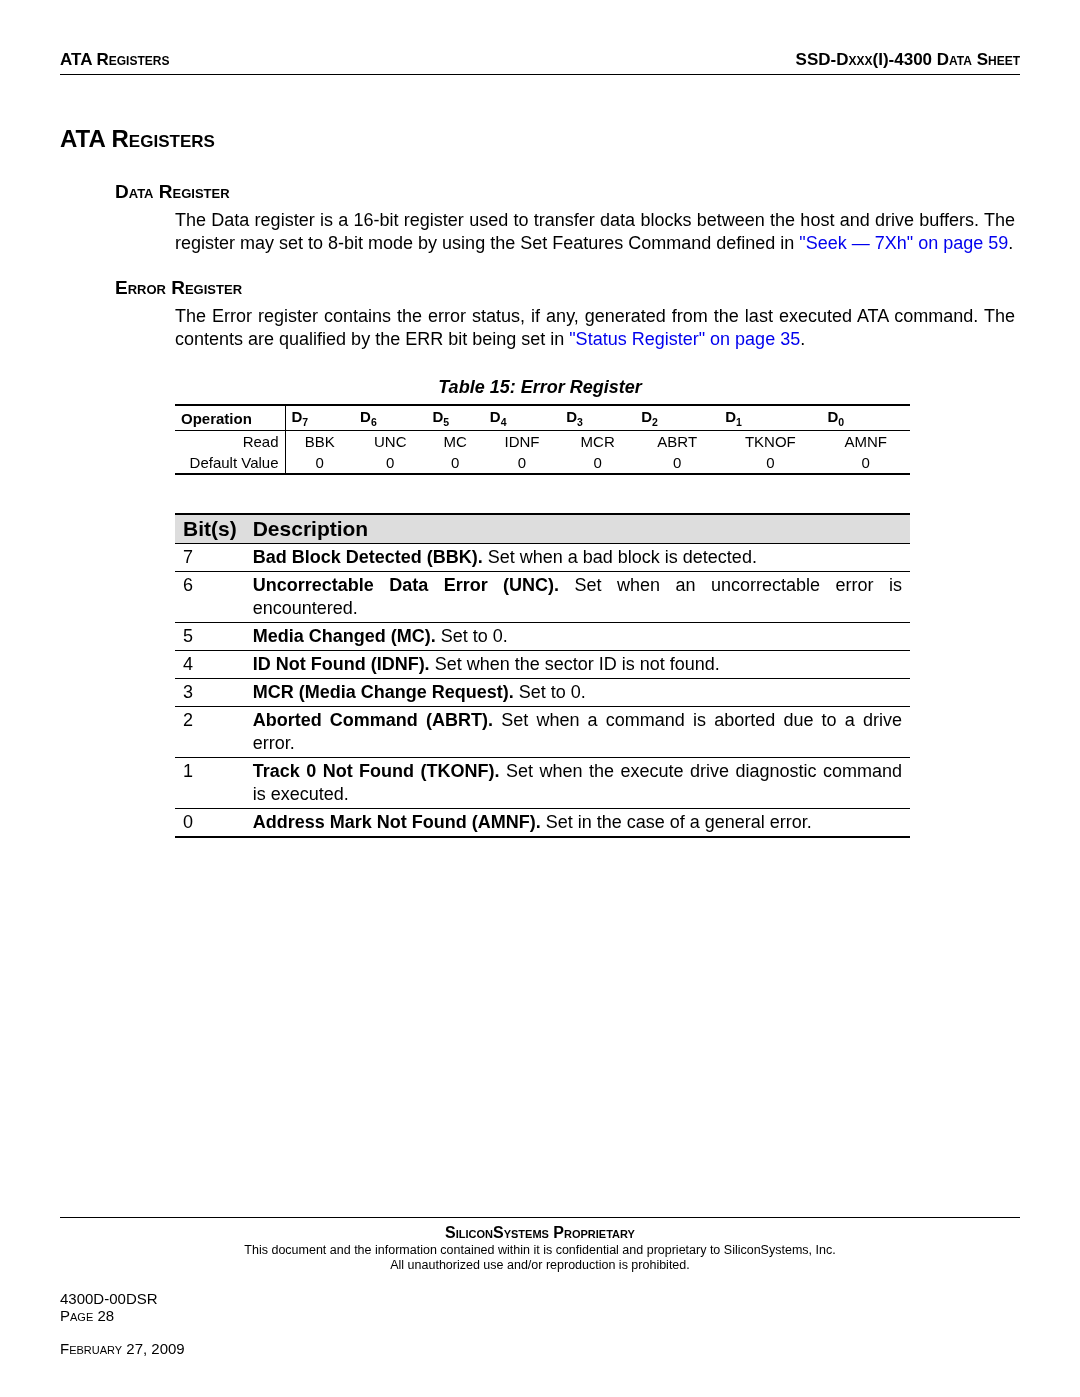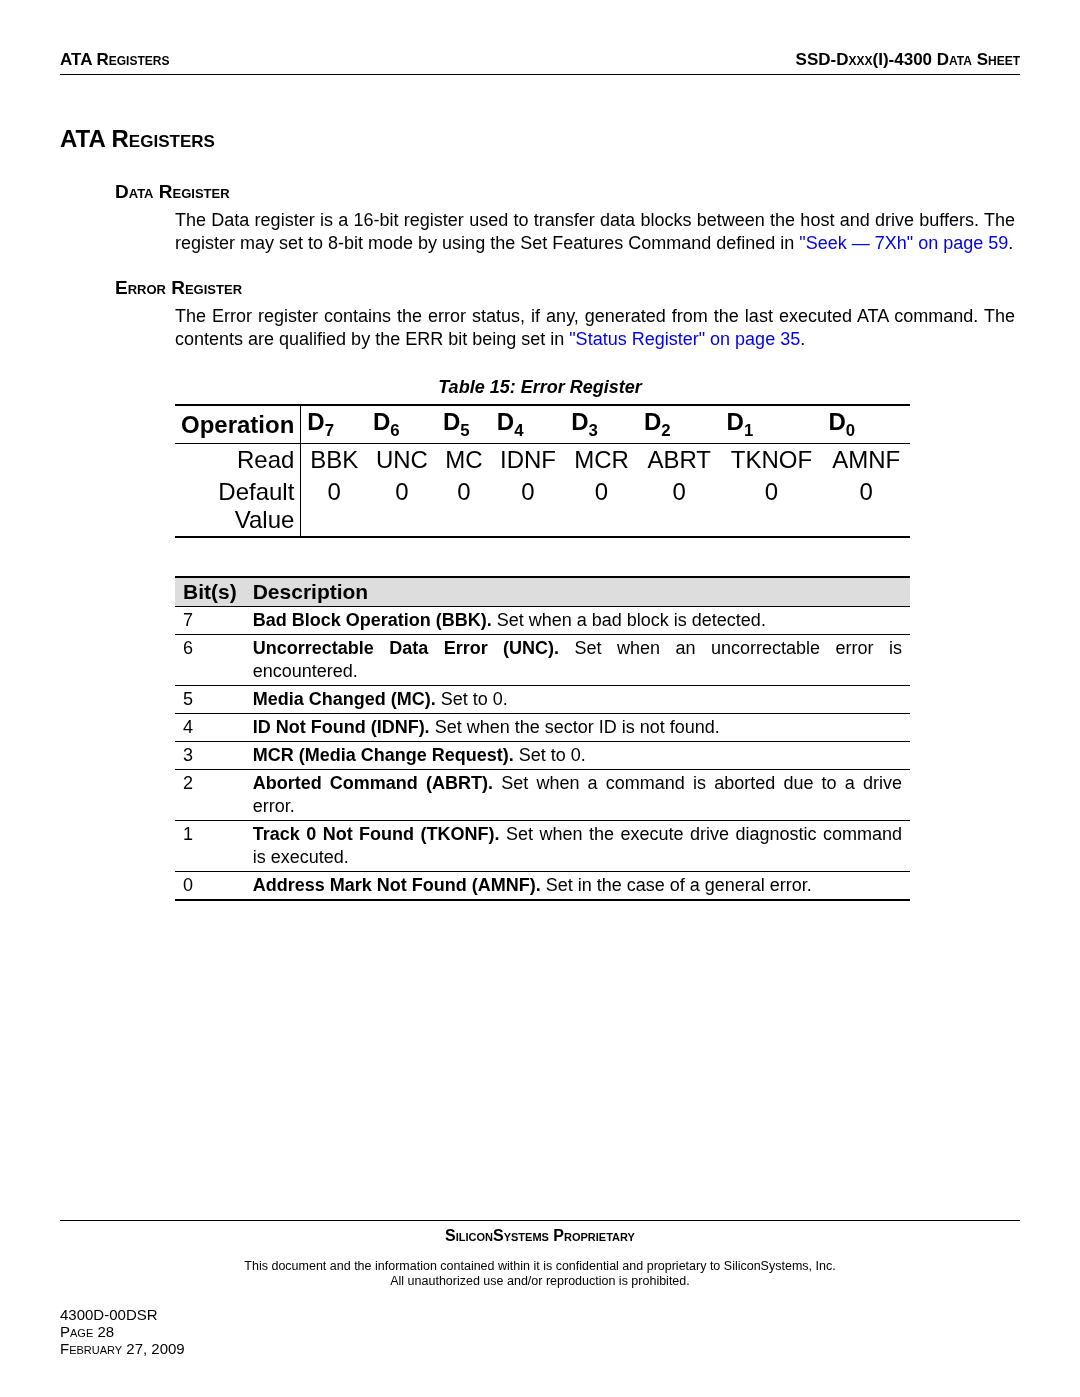--- a/index.html
+++ b/index.html
@@ -53,21 +53,21 @@
     font-size: 18px;
   }
   table.reg-table {
     margin-left: 115px;
     border-collapse: collapse;
     width: 735px;
   }
   table.reg-table th, table.reg-table td {
     padding: 2px 6px;
     text-align: center;
-    font-size: 24px;
+    font-size: 15px;
     margin-top: 33px;
   }
   table.reg-table thead th {
     border-top: 2px solid #000;
     border-bottom: 1px solid #000;
     font-weight: bold;
     text-align: left;
   }
   table.reg-table thead th:first-child {
     text-align: left;
@@ -122,31 +122,31 @@
   .footer-title {
     text-align: center;
     font-weight: bold;
     font-variant: small-caps;
     font-size: 16px;
   }
   .footer-text {
     text-align: center;
     font-size: 12.5px;
     line-height: 1.25;
-    margin-top: 14px;
+    margin-top: 1px;
   }
   .footer-bottom {
     display: flex;
     justify-content: space-between;
     font-size: 15px;
     margin-top: 16px;
     flex-direction: column;
   }
   .footer-bottom .page-lbl { font-variant: small-caps; }
-  .footer-bottom .date-lbl { font-variant: small-caps; }
+  .footer-bottom .date-lbl { font-variant: small-caps; margin-top: 16px; }
 </style>
 </head>
 <body>
 
 <div class="header-bar">
   <span class="small-caps">ATA Registers</span>
   <span class="small-caps">SSD-Dxxx(I)-4300 Data Sheet</span>
 </div>
 
 <h1 class="main-title">ATA Registers</h1>
@@ -206,21 +206,21 @@
 <table class="bits-table">
   <thead>
     <tr>
       <th class="bit-col">Bit(s)</th>
       <th>Description</th>
     </tr>
   </thead>
   <tbody id="bits-body">
   <tr>
         <td class="bit-col">7</td>
-        <td><span class="b">Bad Block Operation (BBK).</span> Set when a bad block is detected.</td>
+        <td><span class="b">Bad Block Detected (BBK).</span> Set when a bad block is detected.</td>
       </tr>
       <tr>
         <td class="bit-col">6</td>
         <td><span class="b">Uncorrectable Data Error (UNC).</span> Set when an uncorrectable error is encountered.</td>
       </tr>
       <tr>
         <td class="bit-col">5</td>
         <td><span class="b">Media Changed (MC).</span> Set to 0.</td>
       </tr>
       <tr>

